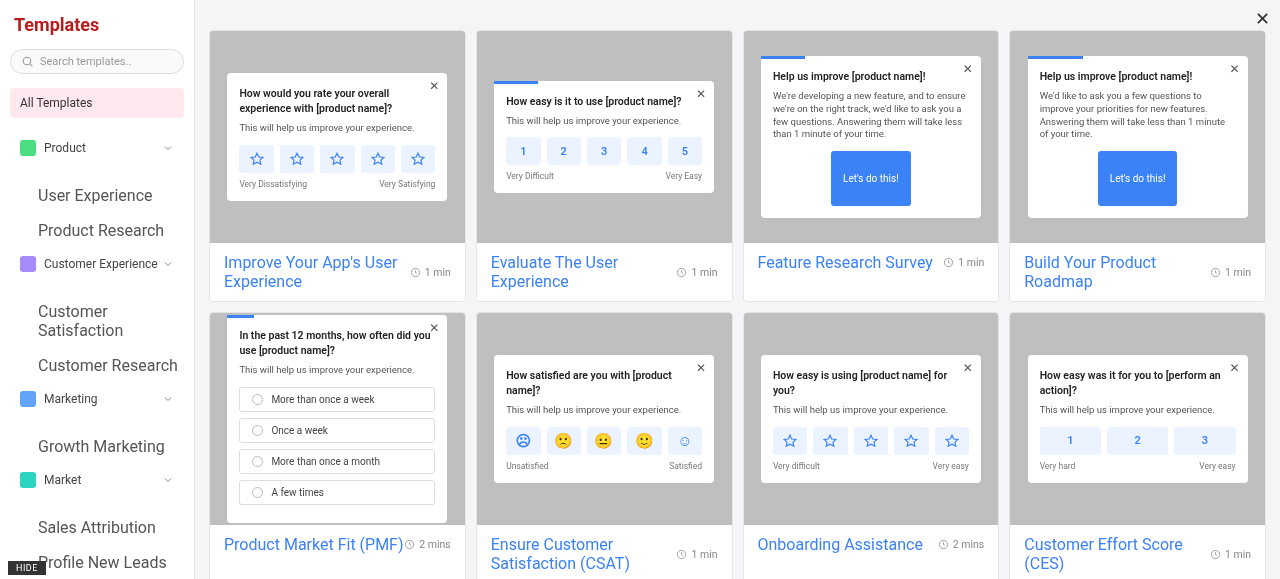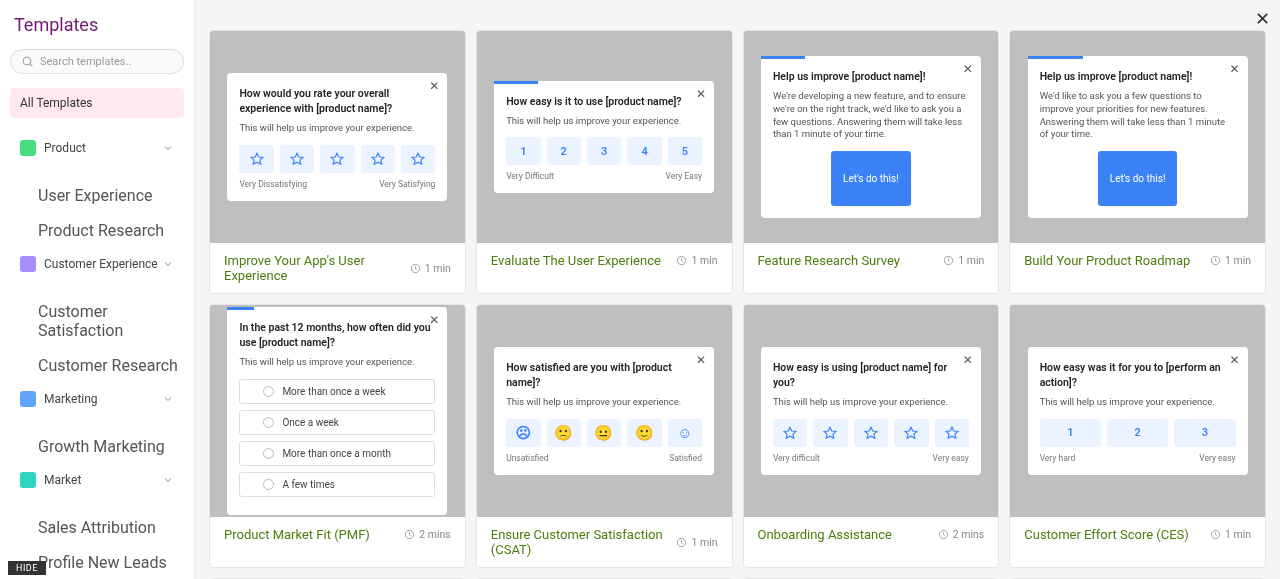--- a/index.html
+++ b/index.html
@@ -1,18 +1,18 @@
 <!DOCTYPE html>
 <html><head>
 <meta charset="utf-8">
 <style>
 *{box-sizing:border-box;margin:0;padding:0;font-family:-apple-system,BlinkMacSystemFont,"Segoe UI",Roboto,sans-serif}
 body{background:#f5f5f7;width:1280px;height:579px;overflow:hidden;position:relative}
 .sidebar{position:absolute;left:0;top:0;width:195px;height:100%;background:#fff;border-right:1px solid #e8e8e8;padding:14px 10px}
-.page-title{font-size:18px;font-weight:400;color:#701a75;margin-bottom:14px;padding-left:4px}
+.page-title{font-size:18px;font-weight:700;color:#b91c1c;margin-bottom:14px;padding-left:4px}
 .search-box{display:flex;align-items:flex-end;border:1px solid #ddd;border-radius:16px;padding:5px 10px;margin-bottom:14px;background:#fafafa}
 .search-box svg{flex-shrink:0;margin-right:6px}
 .search-box input{border:none;outline:none;background:transparent;font-size:11px;width:100%;color:#666}
 .search-box input::placeholder{color:#999}
 .nav-item{display:flex;align-items:center;padding:8px 10px;border-radius:4px;font-size:12px;color:#444;cursor:pointer;margin-bottom:14px}
 .nav-item.active{background:#ffe8ee;color:#333}
 .nav-item .ico{width:16px;height:16px;border-radius:3px;margin-right:8px;flex-shrink:0}
 .nav-item .lbl{flex:1}
 .nav-item .chev{flex-shrink:0}
 .nav-sub{padding-left:28px;font-size:16px;color:#555;padding-top:8px;padding-bottom:8px;cursor:pointer}
@@ -30,24 +30,24 @@
 .widget{background:#fff;border-radius:4px;padding:14px 12px 12px;width:100%;max-width:220px;position:relative;font-size:10px;color:#333}
 .widget .wclose{position:absolute;right:8px;top:6px;font-size:12px;cursor:pointer;color:#555}
 .widget .pbar{position:absolute;left:0;top:0;height:3px;background:#3b82f6}
 .widget .wtitle{font-weight:600;font-size:10.5px;line-height:1.35;margin-bottom:6px;color:#222}
 .widget .wdesc{font-size:9.5px;color:#555;line-height:1.35;margin-bottom:10px}
 .rate-row{display:flex;gap:6px;margin-bottom:6px}
 .rate-box{flex:1;background:#eaf3ff;border-radius:3px;height:28px;display:flex;align-items:center;justify-content:center;font-size:11px;color:#3b82f6;font-weight:600}
 .rate-box svg{display:block}
 .labels{display:flex;justify-content:space-between;font-size:8.5px;color:#777}
 .act-btn{display:block;margin:0 auto;background:#3b82f6;color:#fff;border:none;border-radius:3px;padding:22px 12px;font-size:10px;cursor:pointer}
-.opt{border:1px solid #ddd;border-radius:3px;padding:6px 23px;margin-bottom:6px;display:flex;align-items:center;font-size:10px;color:#444}
+.opt{border:1px solid #ddd;border-radius:3px;padding:6px 12px;margin-bottom:6px;display:flex;align-items:center;font-size:10px;color:#444}
 .opt .radio{width:11px;height:11px;border:1.5px solid #bbb;border-radius:50%;margin-right:8px;flex-shrink:0}
 .card-footer{display:flex;align-items:center;padding:10px 14px;background:#fff}
-.card-title{flex:1;font-size:13px;color:#4d7c0f}
+.card-title{flex:1;font-size:16px;color:#3b82f6}
 .meta{display:flex;align-items:center;font-size:10.5px;color:#888;gap:4px}
 .hide-badge{position:absolute;left:8px;bottom:4px;background:#333;color:#fff;font-size:9px;padding:2px 8px;letter-spacing:.5px}
 </style>
 </head>
 <body>
 
 <div class="sidebar">
   <div class="page-title">Templates</div>
   <div class="search-box">
     <svg width="13" height="13" viewBox="0 0 24 24" fill="none" stroke="#999" stroke-width="2">

